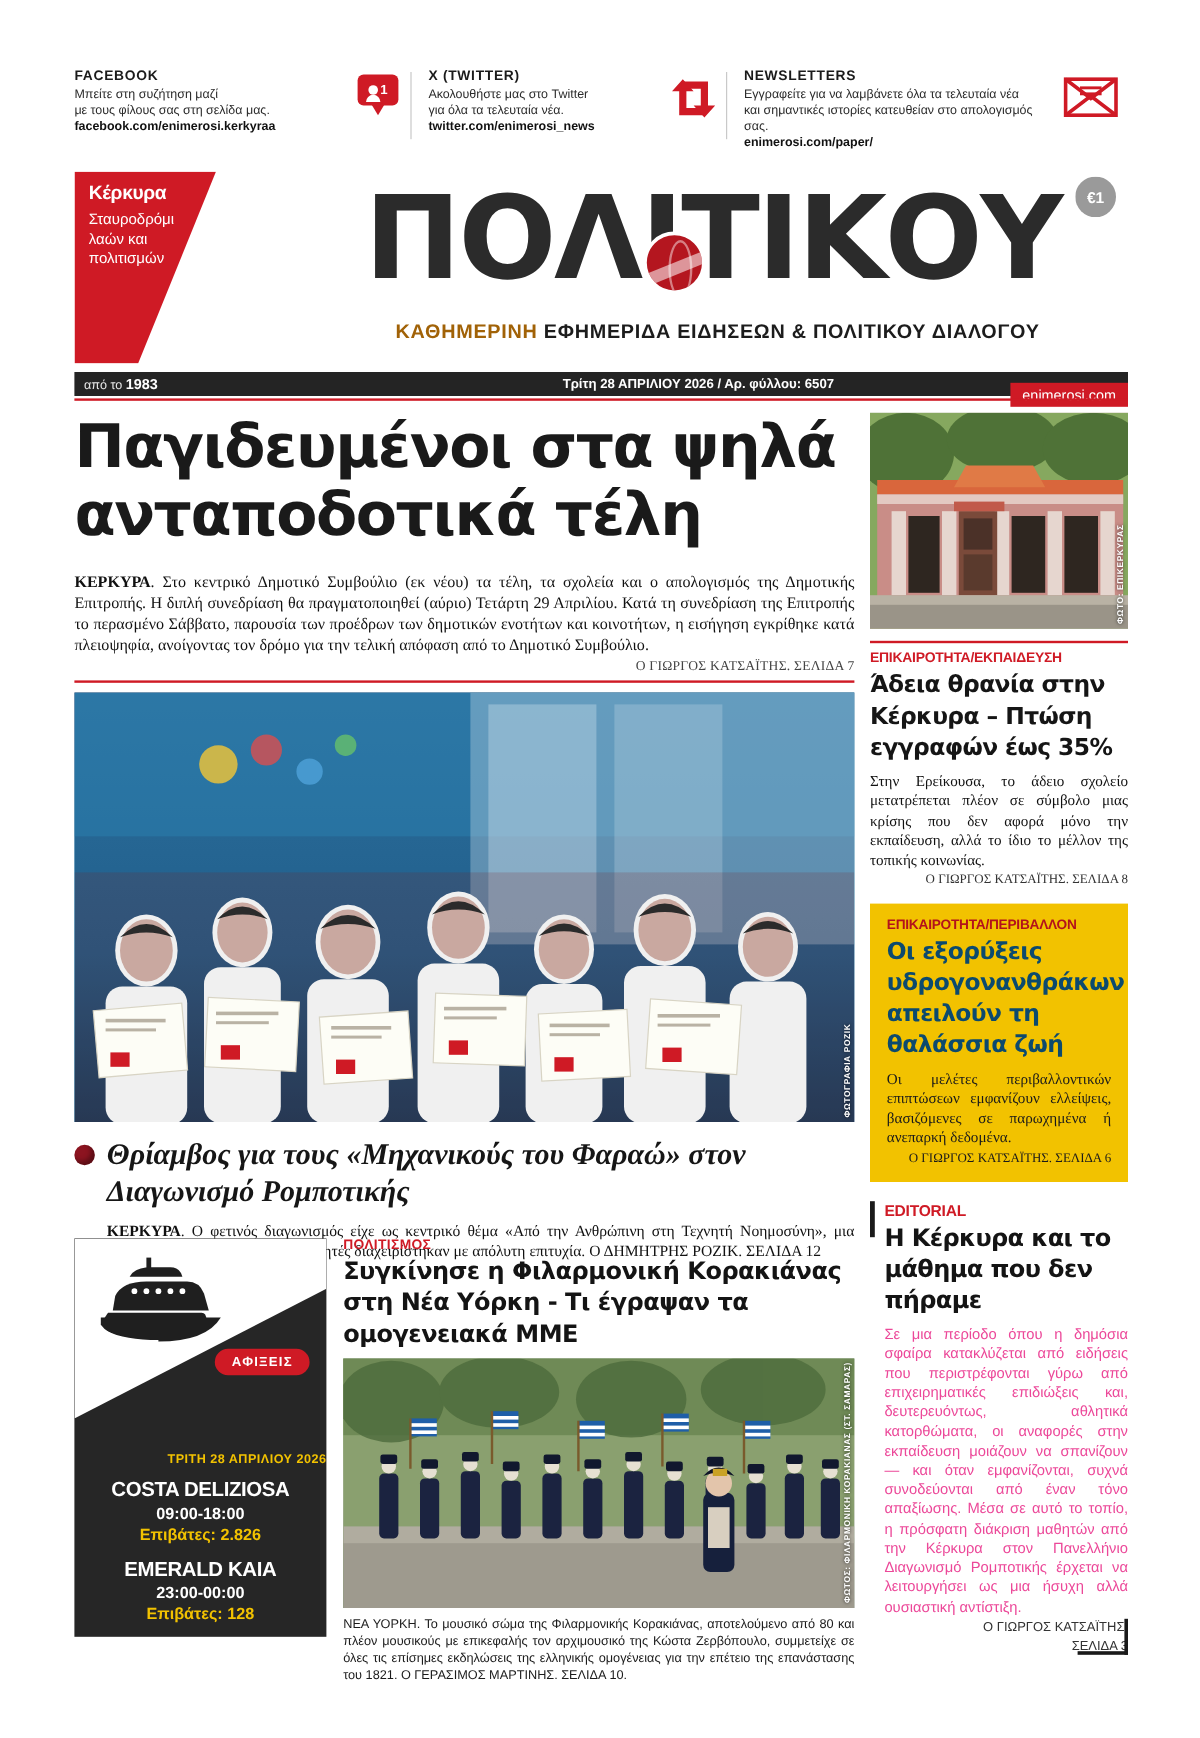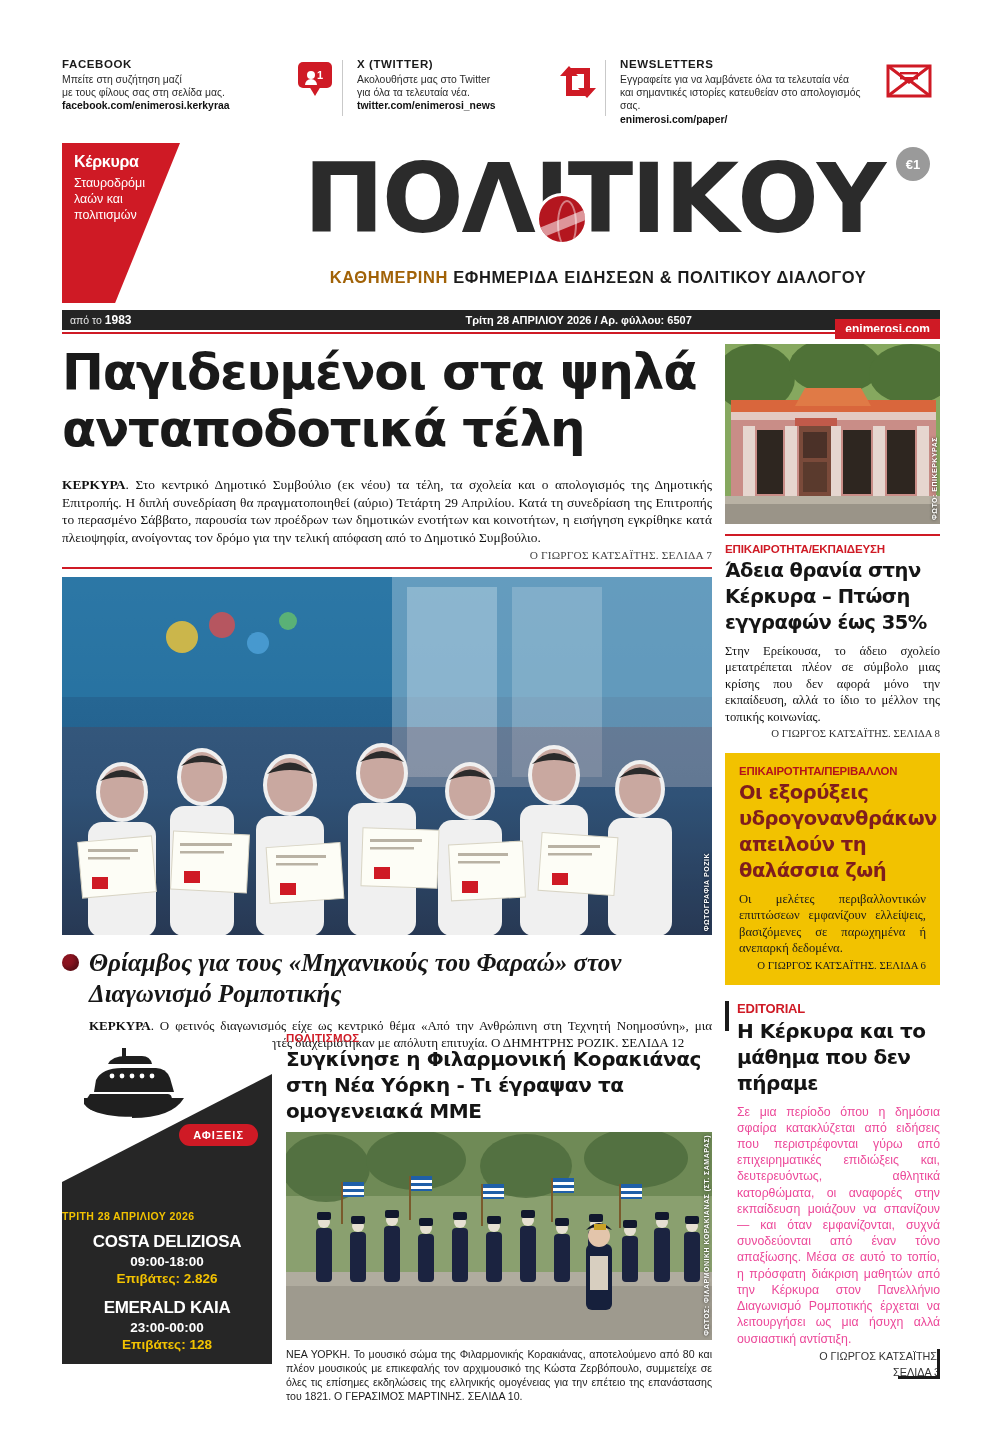--- a/index.html
+++ b/index.html
@@ -99,21 +99,21 @@
 
   
   .datebar {
     position: absolute; left: 62px; top: 310px; width: 878px; height: 20px;
     background: #242424; color: #e8e8e8; display: flex; align-items: center;
   }
   .datebar .left { padding-left: 8px; font-size: 10.5px; width: 260px; }
   .datebar .left b { font-size: 12px; color: #fff; }
   .datebar .center { flex: 1; text-align: center; font-size: 11px; font-weight: bold; color: #fff; }
   .datebar .right {
-    background: #cf1a25; color: #fff; font-size: 12px; font-weight: bold;
+    background: #cf1a25; color: #fff; font-size: 12px; font-weight: normal;
     height: 20px; display: flex; align-items: center; padding: 0 10px; margin-top: 17px;
   }
   .datebar-rule { position: absolute; left: 62px; top: 332px; width: 878px; height: 2px; background: #cf1a25; }
 
   
   .main-col { position: absolute; left: 62px; top: 344px; width: 650px; }
   .lead-headline {
     font-family: "DejaVu Sans", sans-serif;
     font-size: 50px; line-height: 57px; font-weight: bold;
     color: #1a1a1a; letter-spacing: -1.2px;
@@ -168,21 +168,21 @@
     position: absolute; left: 0; top: 0; width: 210px; height: 150px; background: #fff;
     clip-path: polygon(0 0, 100% 0, 100% 28%, 0 100%);
   }
   .cruise-ship { position: absolute; left: 16px; top: 14px; width: 110px; height: 80px; }
   .afixeis-pill {
     position: absolute; right: 14px; top: 92px;
     background: #cf1a25; color: #fff; font-size: 11px; font-weight: bold;
     letter-spacing: 1px; padding: 5px 14px; border-radius: 20px;
   }
   .cruise-date {
-    position: absolute; left: 0; right: 0; top: 178px; text-align: left;
+    position: absolute; left: 0; right: 0; top: 178px; text-align: right;
     color: #f2c200; font-size: 10.5px; font-weight: bold; letter-spacing: .4px;
   }
   .cruise-list { position: absolute; left: 0; right: 0; top: 200px; text-align: center; }
   .cruise-item { margin-bottom: 12px; }
   .cruise-name { font-size: 17px; font-weight: bold; letter-spacing: -.3px; }
   .cruise-time { font-size: 13.5px; font-weight: bold; margin-top: 2px; }
   .cruise-pax { font-size: 13.5px; font-weight: bold; color: #f2c200; margin-top: 2px; }
 
   .culture { width: 460px; }
   .kicker-red {
@@ -219,21 +219,21 @@
   }
   .side-by {
     font-family: "Liberation Serif", serif; font-size: 10.8px; color: #333;
     text-align: right; margin-top: 2px;
   }
 
   .yellow-box {
     background: #f2c200; padding: 12px 14px 14px 14px; margin-top: 14px;
   }
   .yellow-box .side-kicker { color: #b3121b; font-size: 11.4px; }
-  .yellow-box .side-head { color: #7f1d1d; font-size: 19.5px; line-height: 26px; }
+  .yellow-box .side-head { color: #0c4a6e; font-size: 19.5px; line-height: 26px; }
   .yellow-box .side-body, .yellow-box .side-by { color: #1a1a1a; }
 
   .editorial { margin-top: 16px; position: relative; padding-left: 12px; }
   .ed-bar-top {
     position: absolute; left: 0; top: 0; width: 4px; height: 30px; background: #1a1a1a;
   }
   .ed-kicker { color: #cf1a25; font-size: 13px; font-weight: bold; letter-spacing: -.2px; }
   .ed-head {
     font-family: "DejaVu Sans", sans-serif; font-size: 20px; line-height: 26px;
     font-weight: bold; color: #141414; letter-spacing: -.5px; margin-top: 2px;

